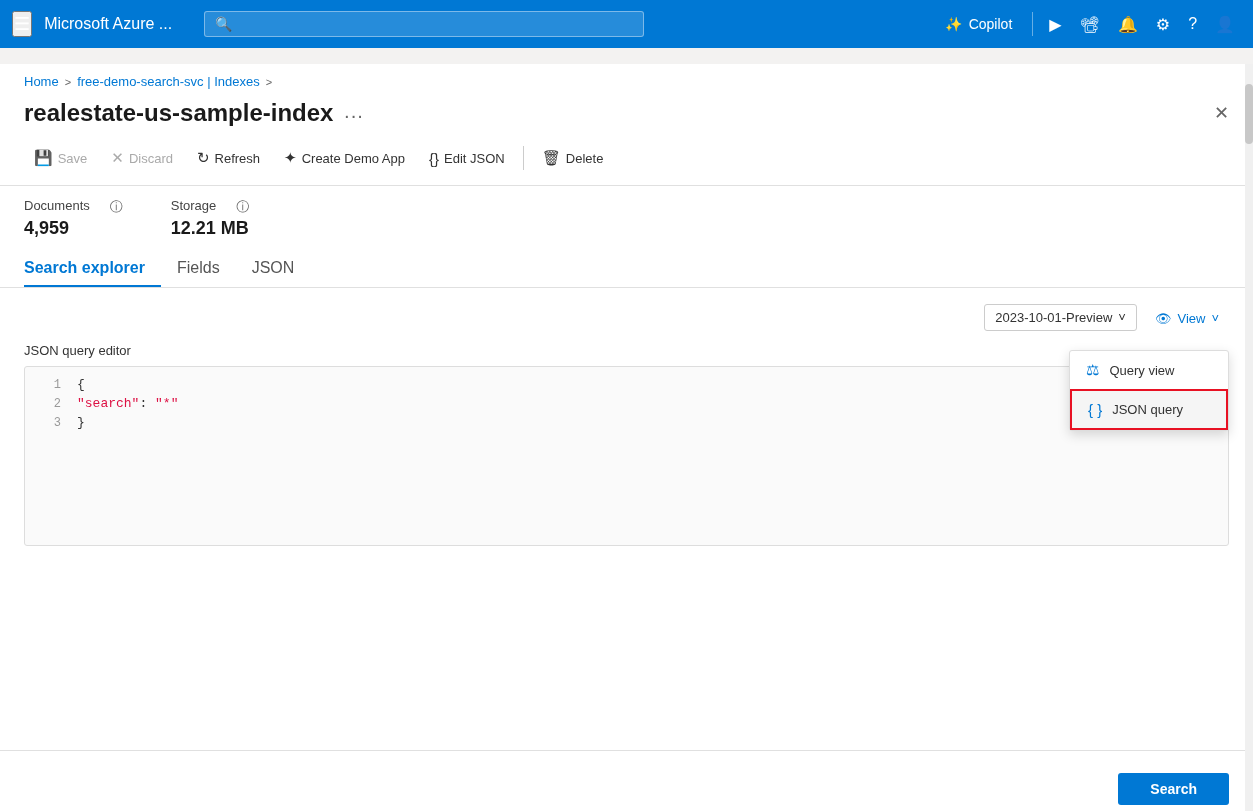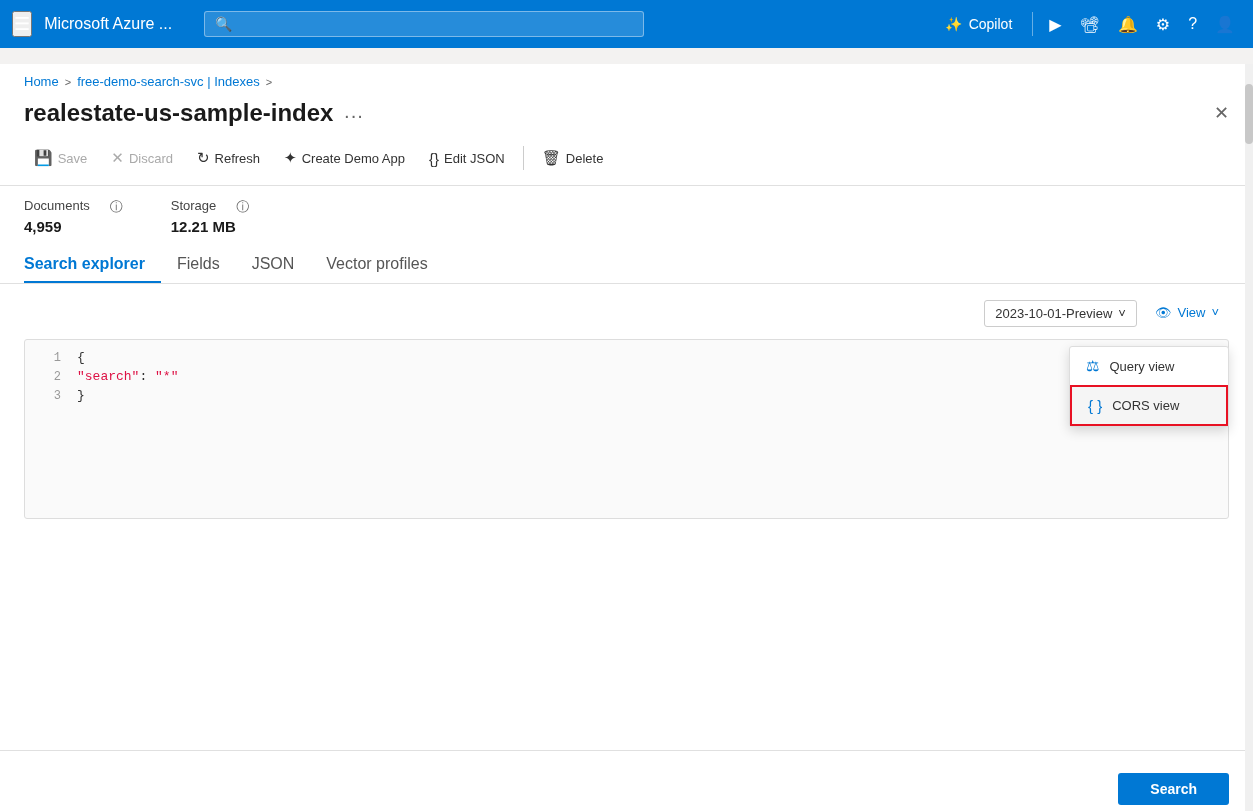--- a/index.html
+++ b/index.html
@@ -110,21 +110,21 @@
 
     
     .stats-row {
       padding: 12px 24px 4px;
       display: flex;
       gap: 48px;
     }
     .stat-item { display: flex; flex-direction: column; gap: 2px; }
     .stat-label { font-size: 13px; color: #444; display: flex; align-items: flex-start; gap: 20px; }
     .stat-label .info-icon { font-size: 13px; color: #666; }
-    .stat-value { font-size: 15px; font-weight: 600; color: #1a1a1a; }
+    .stat-value { font-size: 18px; font-weight: 600; color: #1a1a1a; }
 
     
     .tabs {
       display: flex;
       padding: 8px 24px 0;
       border-bottom: 1px solid #e0e0e0;
       gap: 0;
     }
     .tab {
       padding: 8px 16px;
@@ -146,21 +146,21 @@
       flex: 1;
       padding: 16px 24px;
       position: relative;
       overflow: hidden;
     }
 
     
     .toolbar-row-2 {
       display: flex;
       justify-content: flex-end;
-      align-items: flex-start;
+      align-items: flex-end;
       gap: 8px;
       margin-bottom: 12px;
     }
     .api-version-select {
       display: flex; align-items: center; gap: 6px;
       border: 1px solid #ccc; border-radius: 3px;
       padding: 5px 10px; cursor: pointer;
       font-size: 13px; background: white; color: #333;
     }
     .view-btn {
@@ -355,39 +355,37 @@
   <div class="tabs">
     <div class="tab active">
       <span>Search explorer</span>
     </div>
     <div class="tab">
       <span>Fields</span>
     </div>
     <div class="tab">
       <span>JSON</span>
     </div>
-    <div class="tab">
-      <span>Vector profiles</span>
-    </div>
   </div>
 
   <div class="content-area">
 
     <div class="toolbar-row-2">
       <div class="api-version-select">
         <span>2023-10-01-Preview</span>
         <span>˅</span>
       </div>
       <button class="view-btn">
         <span>👁</span>
         <span>View</span>
         <span>˅</span>
       </button>
     </div>
 
+    <div class="editor-label">JSON query editor</div>
 
     <div class="json-editor">
       <div class="code-line">
         <span class="line-num">1</span>
         <span class="code-brace code-text">{</span>
       </div>
       <div class="code-line">
         <span class="line-num">2</span>
         <span class="code-text">
           <span class="code-string-key">"search"</span><span>: </span><span class="code-string-val">"*"</span>
@@ -399,21 +397,21 @@
       </div>
     </div>
 
     <div class="dropdown-menu">
       <div class="dropdown-item">
         <span class="icon">⚖</span>
         <span>Query view</span>
       </div>
       <div class="dropdown-item highlighted">
         <span class="icon">{ }</span>
-        <span>CORS view</span>
+        <span>JSON query</span>
       </div>
     </div>
   </div>
 
   <div class="bottom-bar">
     <button class="search-btn">Search</button>
   </div>
 
 </div>
 

